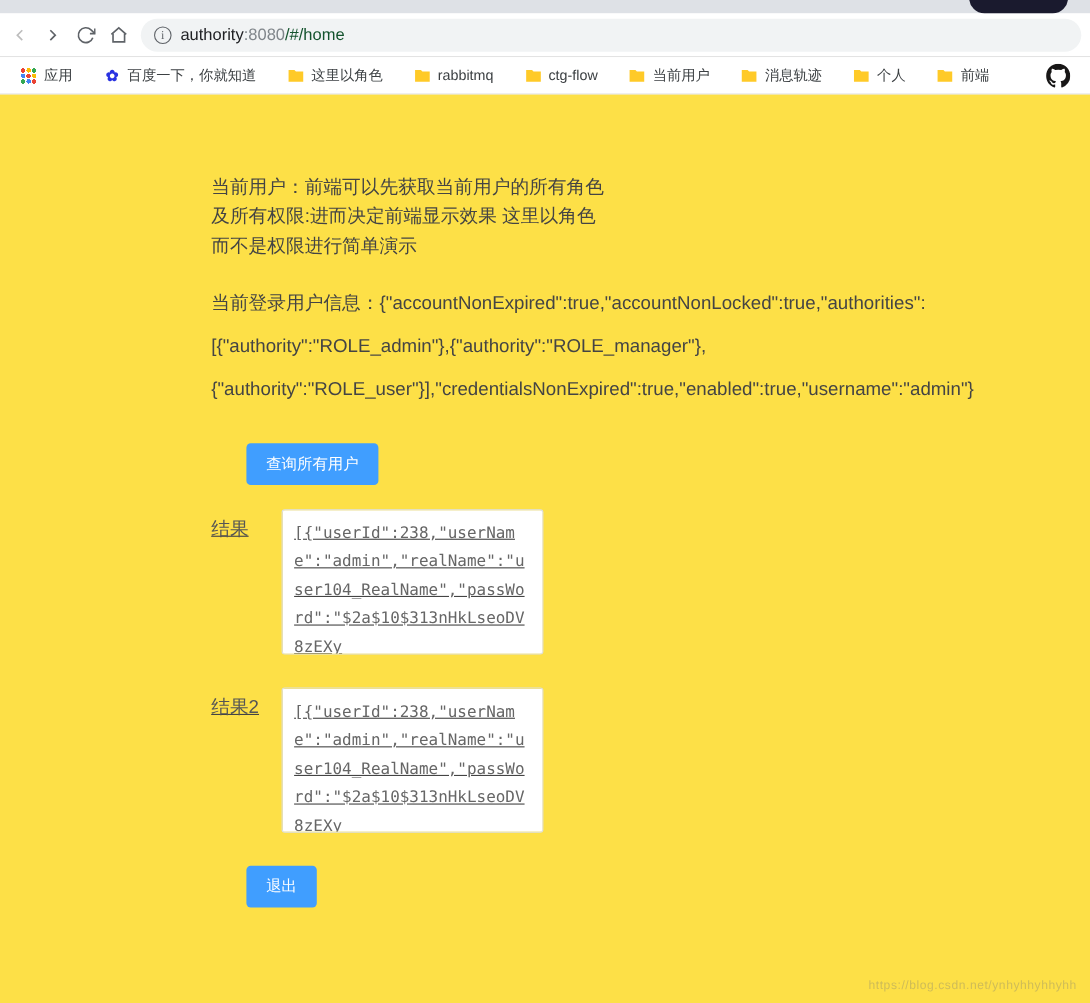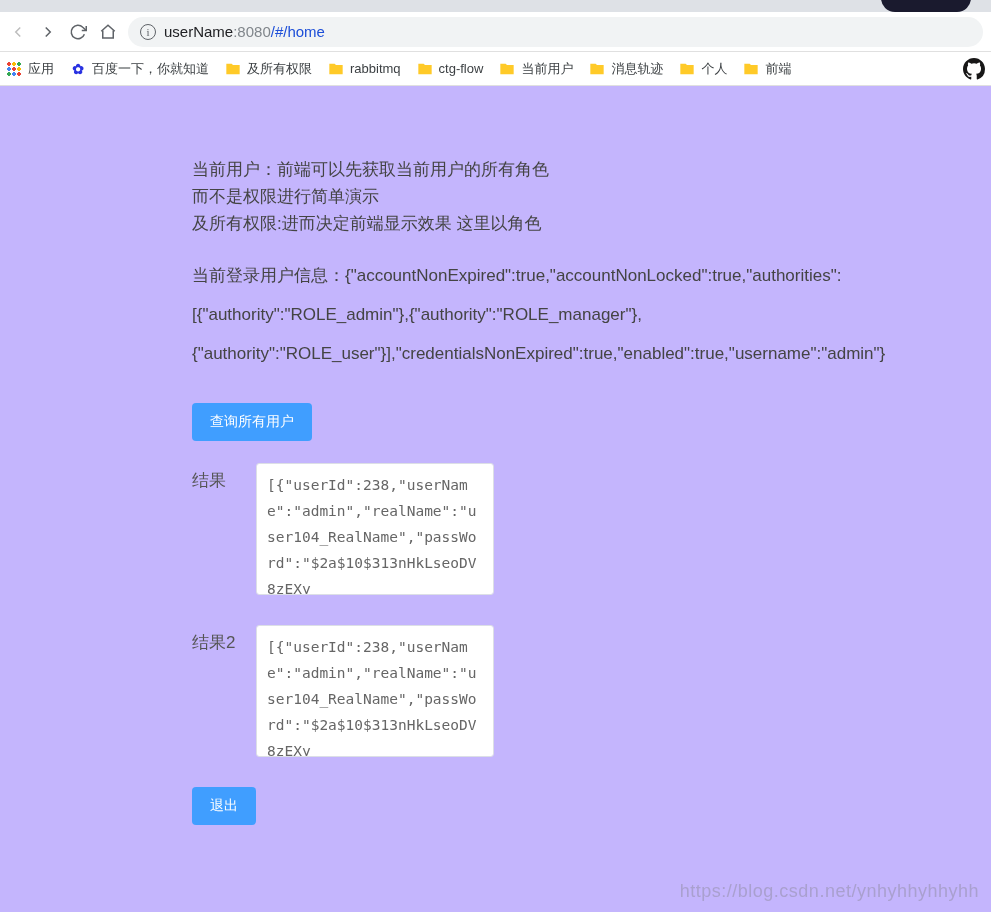--- a/index.html
+++ b/index.html
@@ -58,30 +58,30 @@
   .address-wrap .info-icon {
     width: 16px; height: 16px;
     border: 1.5px solid #5f6368;
     border-radius: 50%;
     display: flex; align-items: center; justify-content: center;
     font-size: 11px; color: #5f6368;
     font-family: serif;
   }
   .address-text .host { color: #202124; }
   .address-text .port { color: #80868b; text-align: center; }
-  .address-text .path { color: #1d4ed8; }
+  .address-text .path { color: #14532d; }
   
   .bookmarks {
     display: flex;
     align-items: center;
     height: 34px;
-    padding: 0 6px;
+    padding: 0 18px;
     background: #fff;
     border-bottom: 1px solid #e0e0e0;
-    gap: 16px;
+    gap: 28px;
     font-size: 13px;
     color: #3c4043;
   }
   .bm-item {
     display: flex; align-items: center; gap: 6px;
     cursor: pointer;
     white-space: nowrap;
   }
   .bm-icon {
     width: 16px; height: 16px;
@@ -102,21 +102,21 @@
   .bm-icon.folder svg { fill: #ffca28; }
   .bm-icon.baidu {
     color: #2932e1; font-weight: bold; font-size: 14px;
   }
   .gh-icon {
     width: 22px; height: 22px; color: #181717;
     margin-left: auto;
   }
   
   .page {
-    background: #c4b5fd;
+    background: #fde047;
     height: calc(912px - 12px - 40px - 34px);
     padding: 0;
     overflow: auto;
   }
   .content {
     margin: 70px 0 40px 192px;
     max-width: 780px;
     color: #444;
   }
   .intro {
@@ -135,26 +135,28 @@
   .btn {
     display: inline-block;
     background: #409eff;
     color: #fff;
     border: none;
     border-radius: 4px;
     padding: 10px 18px;
     font-size: 14px;
     cursor: pointer;
     font-family: inherit;
+    margin-left: 32px;
   }
   .row {
     display: flex;
     align-items: flex-start;
     gap: 18px;
     margin: 22px 0 30px 0;
+    text-decoration: underline;
   }
   .row-label {
     font-size: 17px;
     color: #555;
     padding-top: 6px;
     min-width: 46px;
   }
   .result-box {
     width: 238px;
     height: 132px;
@@ -167,21 +169,21 @@
     padding: 8px 10px;
     resize: none;
     overflow-y: scroll;
     line-height: 1.8;
     word-break: break-all;
   }
   .watermark {
     position: absolute;
     right: 12px;
     bottom: 10px;
-    font-size: 18px;
+    font-size: 11px;
     color: rgba(120,120,120,0.35);
     letter-spacing: 0.5px;
     pointer-events: none;
     margin-top: 40px;
   }
 </style>
 </head>
 <body>
 
 <div class="tab-strip">
@@ -207,41 +209,41 @@
   </div>
   <div class="nav-icon">
     <svg width="18" height="18" viewBox="0 0 24 24" fill="none" stroke="currentColor" stroke-width="2">
         <path d="M3 11l9-8 9 8"></path>
         <path d="M5 10v10h14V10"></path>
       </svg>
   </div>
   <div class="address-wrap">
     <span class="info-icon">i</span>
     <span class="address-text">
-      <span class="host">userName</span><span class="port">:8080</span><span class="path">/#/home</span>
+      <span class="host">authority</span><span class="port">:8080</span><span class="path">/#/home</span>
     </span>
   </div>
 </div>
 
 <div class="bookmarks">
   <div class="bm-item">
     <span class="bm-icon apps"></span>
     <span>应用</span>
   </div>
   <div class="bm-item">
     <span class="bm-icon baidu">✿</span>
     <span>百度一下，你就知道</span>
   </div>
   <div class="bm-item">
     <span class="bm-icon folder">
         <svg width="16" height="16" viewBox="0 0 24 24">
           <path d="M10 4H2v16h20V6H12l-2-2z"></path>
         </svg>
       </span>
-    <span>及所有权限</span>
+    <span>这里以角色</span>
   </div>
   <div class="bm-item">
     <span class="bm-icon folder">
         <svg width="16" height="16" viewBox="0 0 24 24">
           <path d="M10 4H2v16h20V6H12l-2-2z"></path>
         </svg>
       </span>
     <span>rabbitmq</span>
   </div>
   <div class="bm-item">
@@ -289,22 +291,22 @@
         <path d="M8 0C3.58 0 0 3.58 0 8c0 3.54 2.29 6.53 5.47 7.59.4.07.55-.17.55-.38 0-.19-.01-.82-.01-1.49-2.01.37-2.53-.49-2.69-.94-.09-.23-.48-.94-.82-1.13-.28-.15-.68-.52-.01-.53.63-.01 1.08.58 1.23.82.72 1.21 1.87.87 2.33.66.07-.52.28-.87.51-1.07-1.78-.2-3.64-.89-3.64-3.95 0-.87.31-1.59.82-2.15-.08-.2-.36-1.02.08-2.12 0 0 .67-.21 2.2.82a7.5 7.5 0 0 1 4 0c1.53-1.04 2.2-.82 2.2-.82.44 1.1.16 1.92.08 2.12.51.56.82 1.27.82 2.15 0 3.07-1.87 3.75-3.65 3.95.29.25.54.73.54 1.48 0 1.07-.01 1.93-.01 2.2 0 .21.15.46.55.38A8.013 8.013 0 0 0 16 8c0-4.42-3.58-8-8-8z"></path>
       </svg>
   </span>
 </div>
 
 <div class="page">
   <div class="content">
 
     <div class="intro">
       <div>当前用户：前端可以先获取当前用户的所有角色</div>
+      <div>及所有权限:进而决定前端显示效果 这里以角色</div>
       <div>而不是权限进行简单演示</div>
-      <div>及所有权限:进而决定前端显示效果 这里以角色</div>
     </div>
 
     <div class="userinfo">
       <div>当前登录用户信息：{"accountNonExpired":true,"accountNonLocked":true,"authorities":</div>
       <div>[{"authority":"ROLE_admin"},{"authority":"ROLE_manager"},</div>
       <div>{"authority":"ROLE_user"}],"credentialsNonExpired":true,"enabled":true,"username":"admin"}</div>
     </div>
 
     <button class="btn">查询所有用户</button>
 

